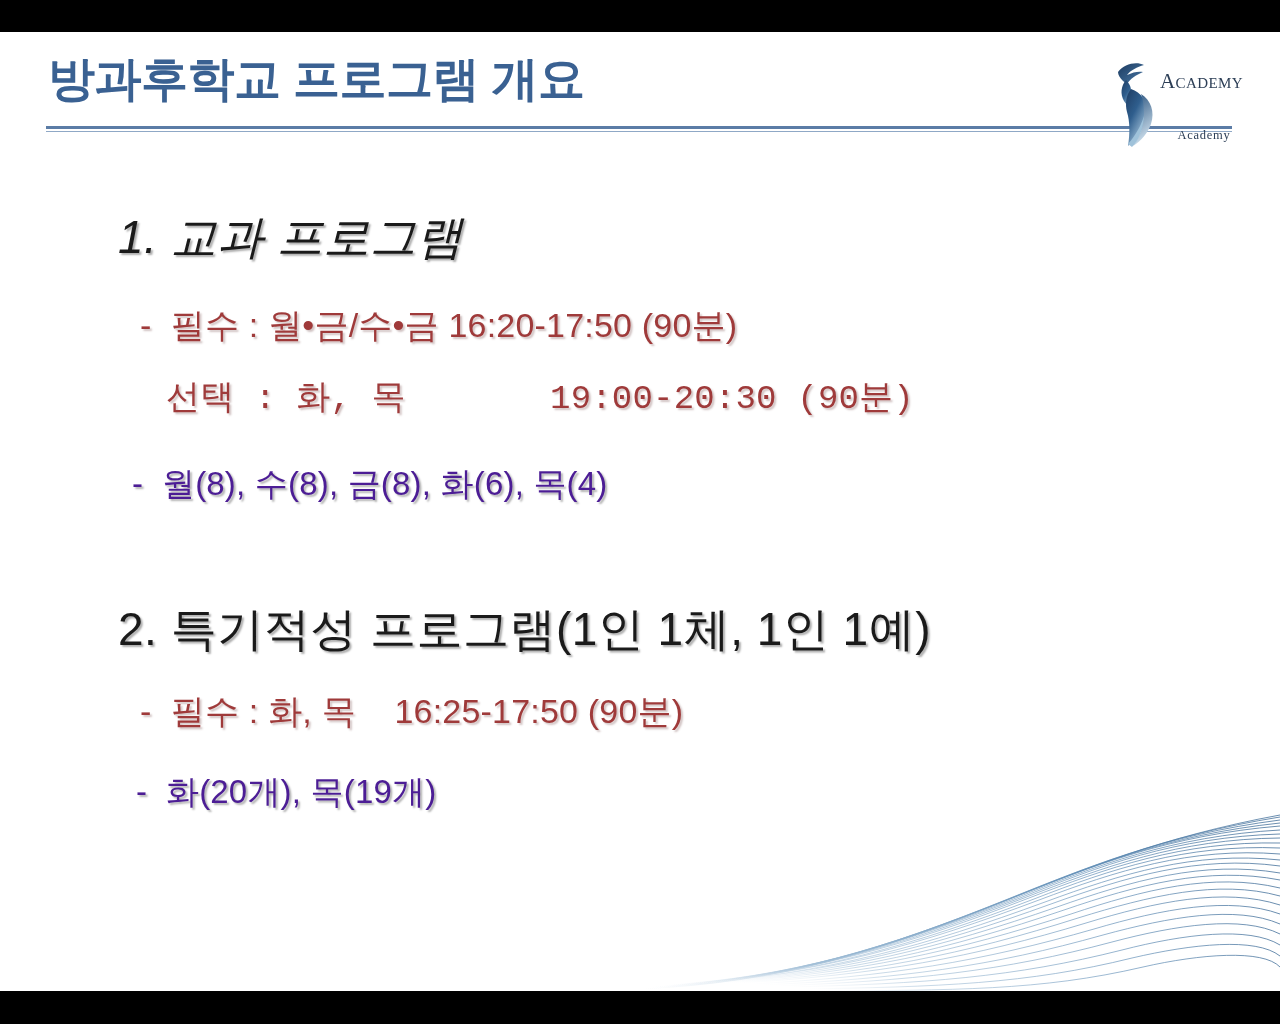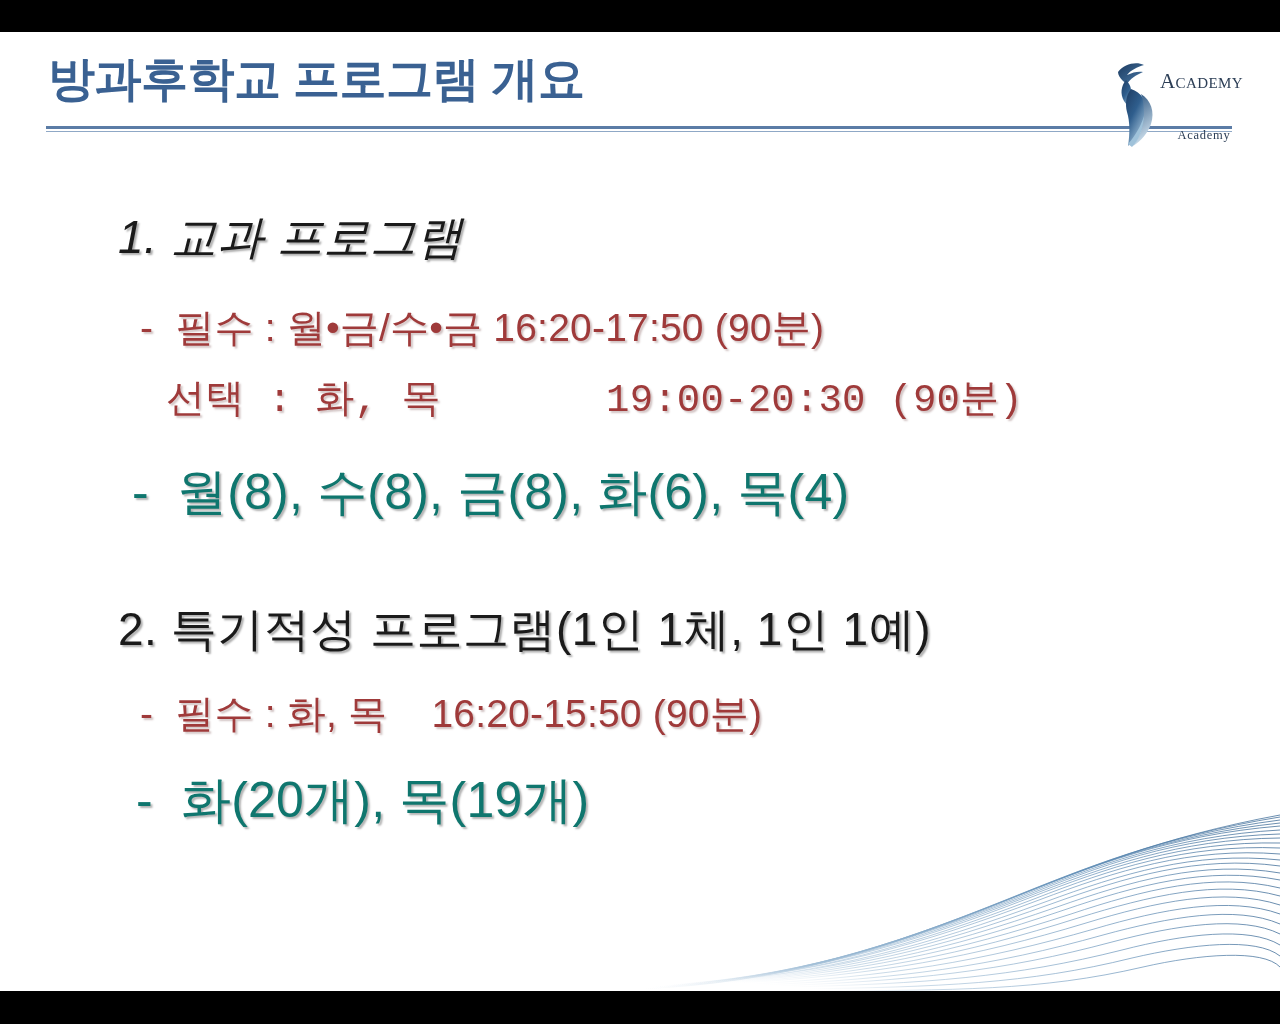--- a/index.html
+++ b/index.html
@@ -115,28 +115,28 @@
     white-space: pre;
     line-height: 1;
   }
   .heading {
     font-size: 46px;
     color: #1a1a1a;
     text-shadow: 2px 2px 2px rgba(0,0,0,0.32);
     letter-spacing: 0.5px;
   }
   .sub-red {
-    font-size: 39px;
+    font-size: 34px;
     color: #9F3A3A;
     text-shadow: 2px 2px 2px rgba(90,40,40,0.28);
     letter-spacing: 0.2px;
   }
   .sub-black {
-    font-size: 50px;
-    color: #0f766e;
+    font-size: 33px;
+    color: #4c1d95;
     text-shadow: 2px 2px 2px rgba(0,0,0,0.30);
     letter-spacing: 0.2px;
   }
 
   
   .swoosh {
     position: absolute;
     right: 0;
     bottom: 0;
     width: 700px;
@@ -198,21 +198,21 @@
       <div class="line heading" style="left:118px; top:182px;font-style:italic;">1. 교과 프로그램</div>
 
       <div class="line sub-red" style="left:140px; top:276px;">-  필수 : 월•금/수•금 16:20-17:50 (90분)</div>
 
       <div class="line sub-red" style="left:166px; top:350px;font-family:Liberation Mono, monospace;">선택 : 화, 목       19:00-20:30 (90분)</div>
 
       <div class="line sub-black" style="left:132px; top:435px;">-  월(8), 수(8), 금(8), 화(6), 목(4)</div>
 
       <div class="line heading" style="left:118px; top:574px;">2. 특기적성 프로그램(1인 1체, 1인 1예)</div>
 
-      <div class="line sub-red" style="left:140px; top:662px;">-  필수 : 화, 목    16:20-15:50 (90분)</div>
+      <div class="line sub-red" style="left:140px; top:662px;">-  필수 : 화, 목    16:25-17:50 (90분)</div>
 
       <div class="line sub-black" style="left:136px; top:743px;">-  화(20개), 목(19개)</div>
     </div>
 
     <div class="swoosh">
       <svg viewBox="0 0 700 180" width="700" height="180" preserveAspectRatio="none" xmlns="http://www.w3.org/2000/svg">
         <defs>
           <linearGradient id="gline" x1="0" y1="0" x2="1" y2="0">
             <stop offset="0%" stop-color="#ffffff" stop-opacity="0.1"></stop>
             <stop offset="25%" stop-color="#9fbdd6" stop-opacity="0.75"></stop>

